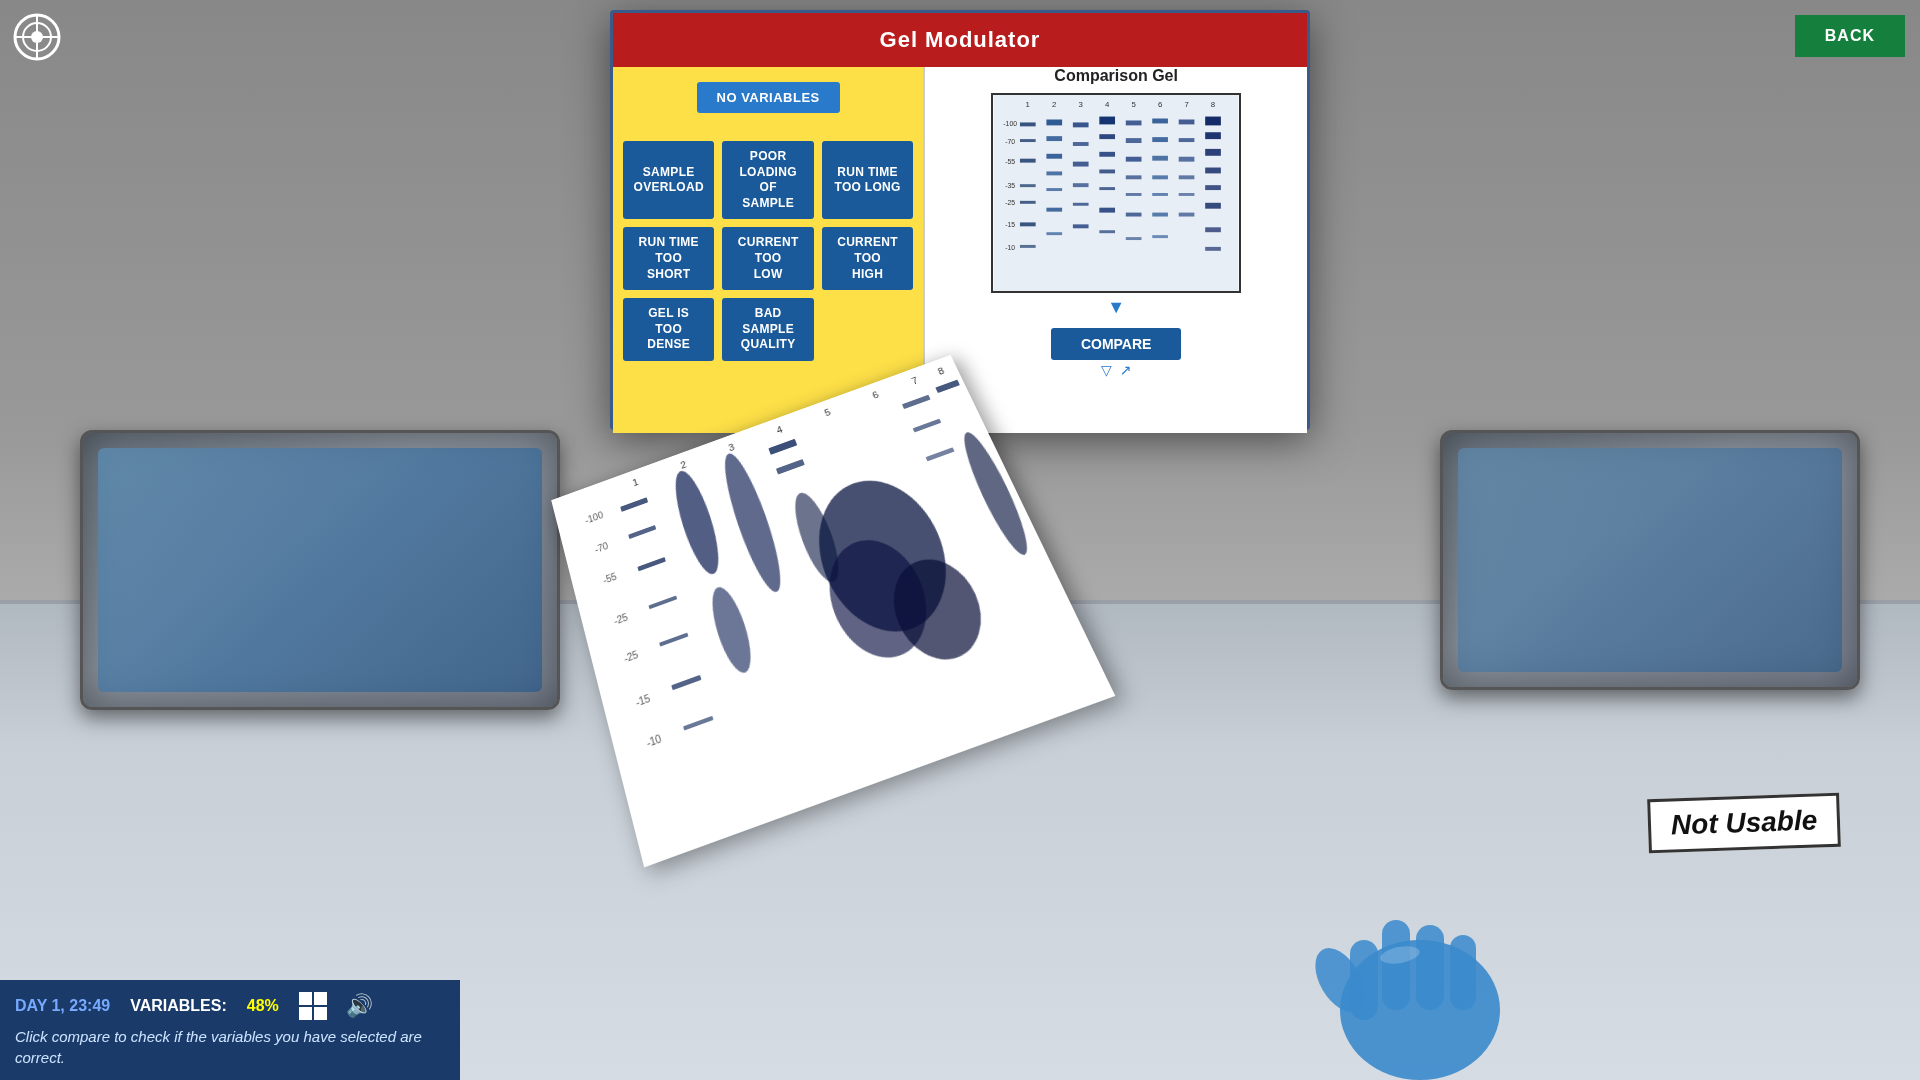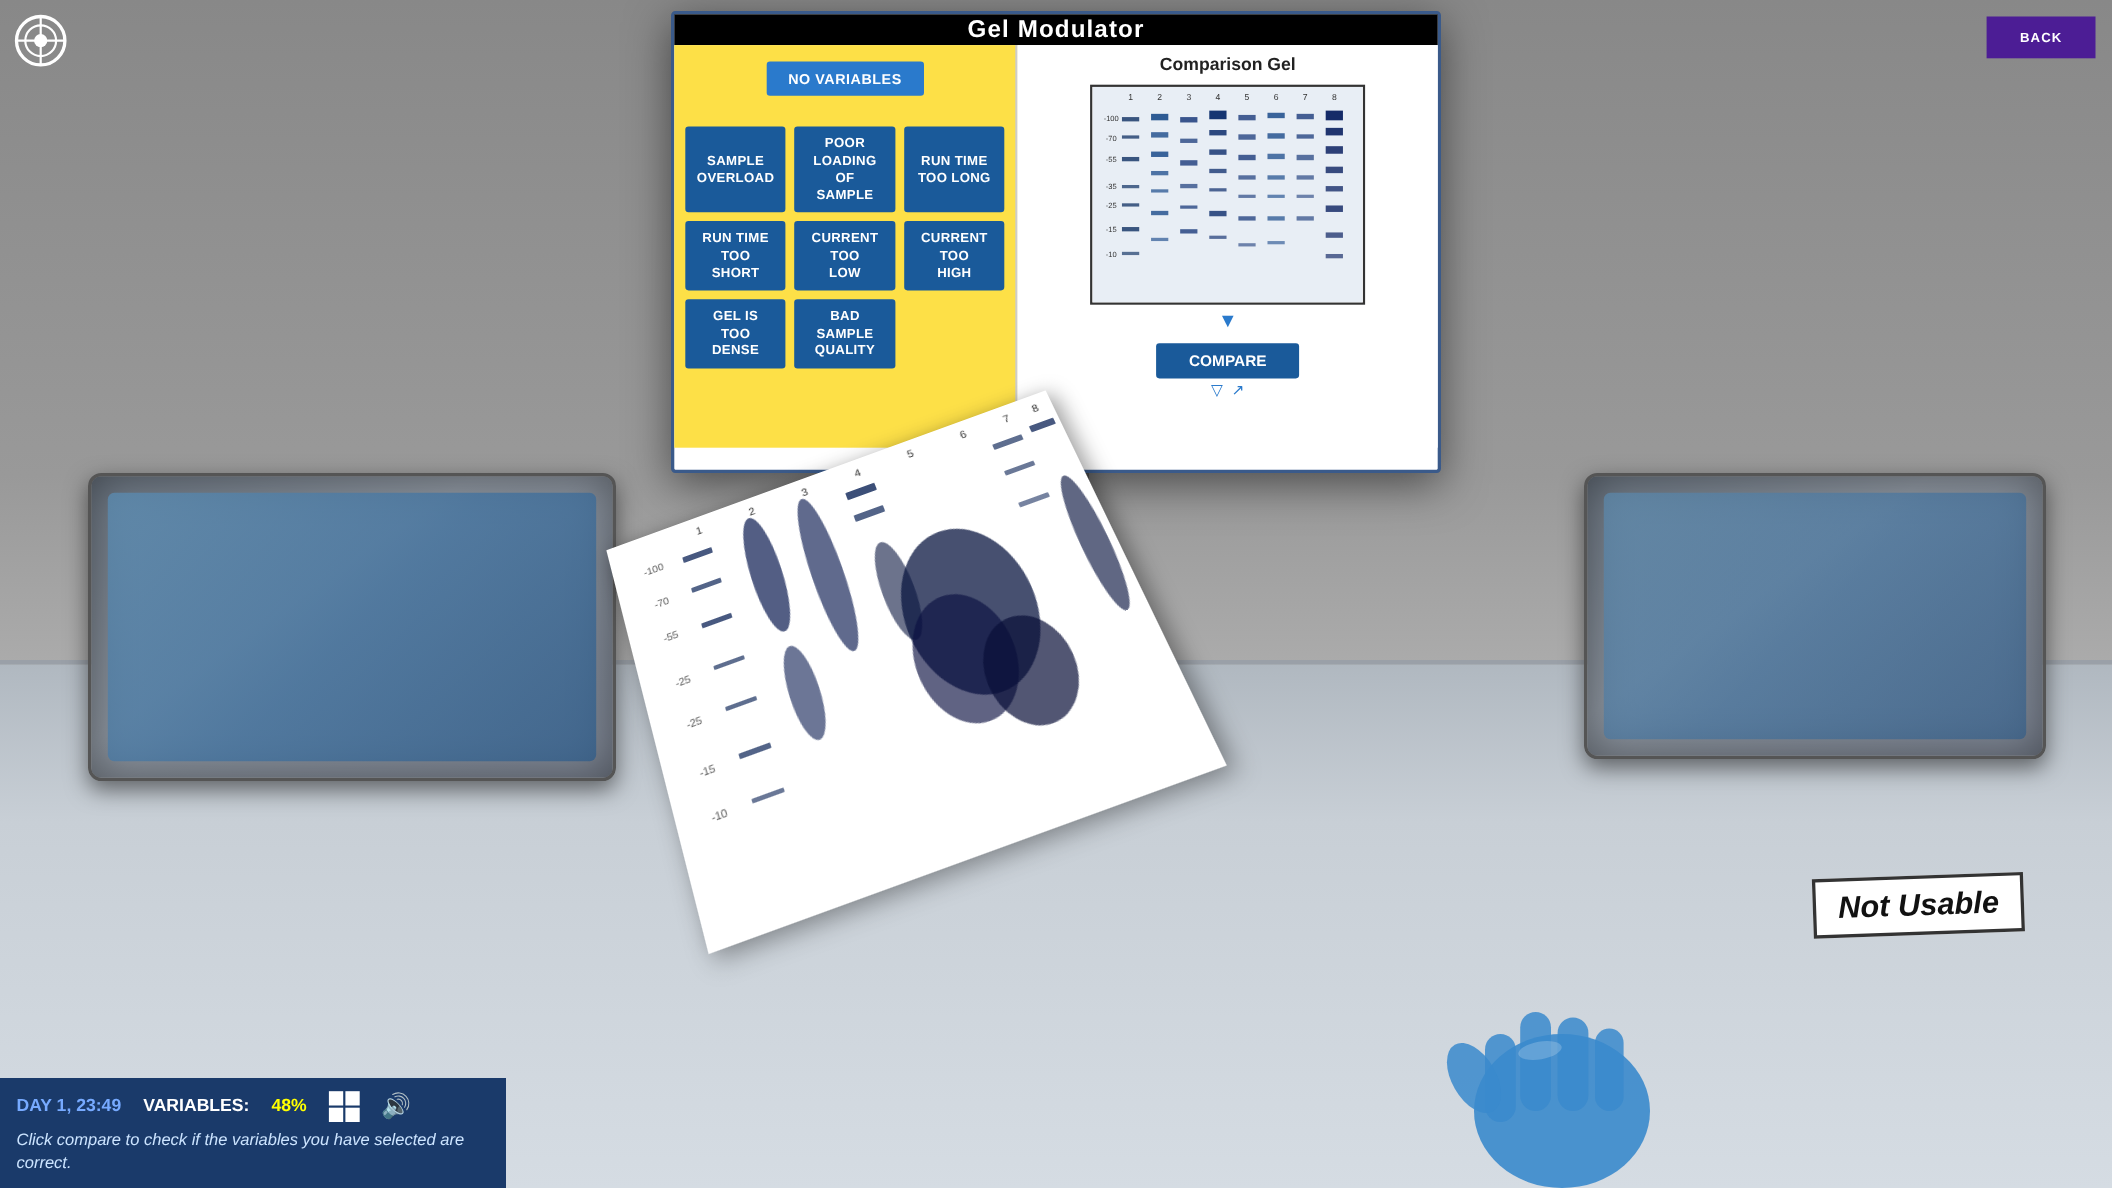--- a/index.html
+++ b/index.html
@@ -94,26 +94,26 @@
       width: 700px;
       height: 420px;
       background: white;
       border: 3px solid #3a5a8a;
       border-radius: 4px;
       z-index: 10;
       box-shadow: 0 10px 40px rgba(0,0,0,0.5);
     }
 
     .monitor-header {
-      background: #000000;
+      background: #b91c1c;
       color: white;
       text-align: center;
       font-size: 22px;
       font-weight: bold;
-      padding: 1px 0;
+      padding: 14px 0;
       letter-spacing: 1px;
     }
 
     .monitor-body {
       display: flex;
       height: calc(100% - 48px);
     }
 
     
     .variables-panel {
@@ -159,21 +159,20 @@
       display: grid;
       grid-template-columns: 1fr 1fr 1fr;
       gap: 8px;
       width: 100%;
       margin-top: 12px;
     }
 
     
     .gel-panel {
       width: 55%;
-      padding: 10px;
       display: flex;
       flex-direction: column;
       align-items: center;
       background: white;
     }
 
     .comparison-title {
       font-size: 16px;
       font-weight: bold;
       color: #222;
@@ -205,25 +204,25 @@
       border-radius: 3px;
       margin-top: 10px;
       position: relative;
     }
 
     
     .back-btn {
       position: absolute;
       top: 15px;
       right: 15px;
-      background: #4c1d95;
+      background: #15803d;
       color: white;
       border: none;
       padding: 12px 30px;
-      font-size: 12px;
+      font-size: 16px;
       font-weight: bold;
       cursor: pointer;
       z-index: 100;
       letter-spacing: 1px;
     }
 
     
     .eye-icon {
       position: absolute;
       top: 12px;

